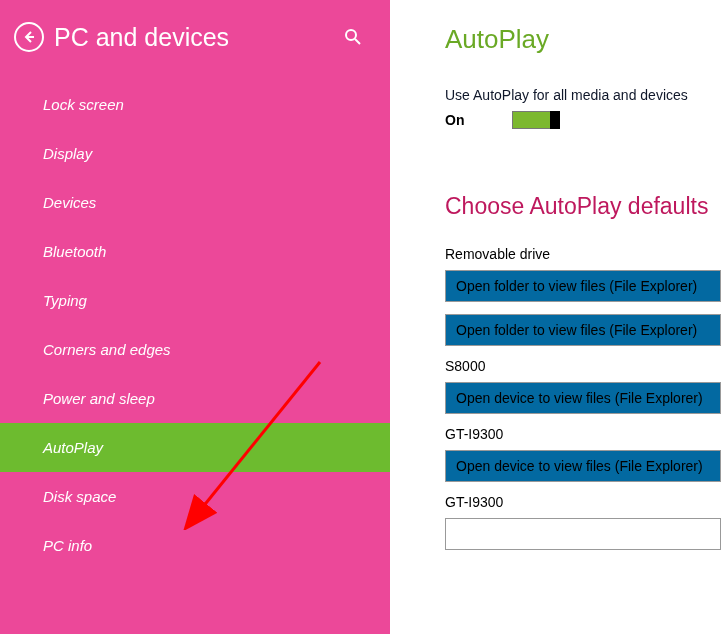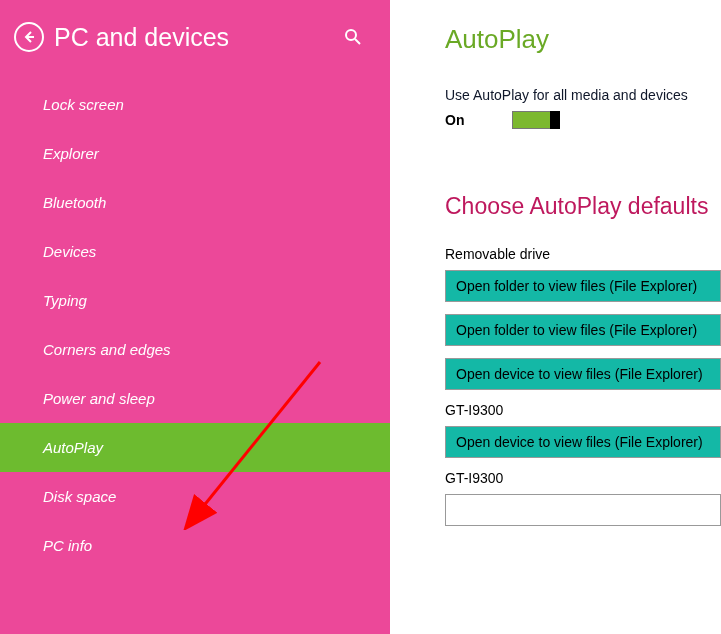--- a/index.html
+++ b/index.html
@@ -113,21 +113,21 @@
   }
   .select {
     border: 1px solid #999;
     height: 32px;
     display: flex;
     align-items: center;
     padding: 0 10px;
     font-size: 14px;
     min-width: 260px;
     cursor: pointer;
-    background: #14b8a6;
+    background: #0369a1;
   }
   .select.empty { background: #fff; }
   
   .arrow-annotation {
     position: absolute;
     left: 180px;
     top: 350px;
     pointer-events: none;
   }
 </style>
@@ -148,27 +148,27 @@
         <circle cx="7" cy="7" r="5" stroke="#fff" stroke-width="2" fill="none"></circle>
         <line x1="11" y1="11" x2="16" y2="16" stroke="#fff" stroke-width="2"></line>
       </svg>
     </div>
   </div>
   <div class="nav">
     <div class="nav-item">
         <span>Lock screen</span>
       </div>
     <div class="nav-item">
-        <span>Explorer</span>
+        <span>Display</span>
+      </div>
+    <div class="nav-item">
+        <span>Devices</span>
       </div>
     <div class="nav-item">
         <span>Bluetooth</span>
-      </div>
-    <div class="nav-item">
-        <span>Devices</span>
       </div>
     <div class="nav-item">
         <span>Typing</span>
       </div>
     <div class="nav-item">
         <span>Corners and edges</span>
       </div>
     <div class="nav-item">
         <span>Power and sleep</span>
       </div>
@@ -204,20 +204,21 @@
       </div>
   </div>
 
   <div class="setting-group">
     <div class="select">
         <span>Open folder to view files (File Explorer)</span>
       </div>
   </div>
 
   <div class="setting-group">
+    <div class="setting-label">S8000</div>
     <div class="select">
         <span>Open device to view files (File Explorer)</span>
       </div>
   </div>
 
   <div class="setting-group">
     <div class="setting-label">GT-I9300</div>
     <div class="select">
         <span>Open device to view files (File Explorer)</span>
       </div>

